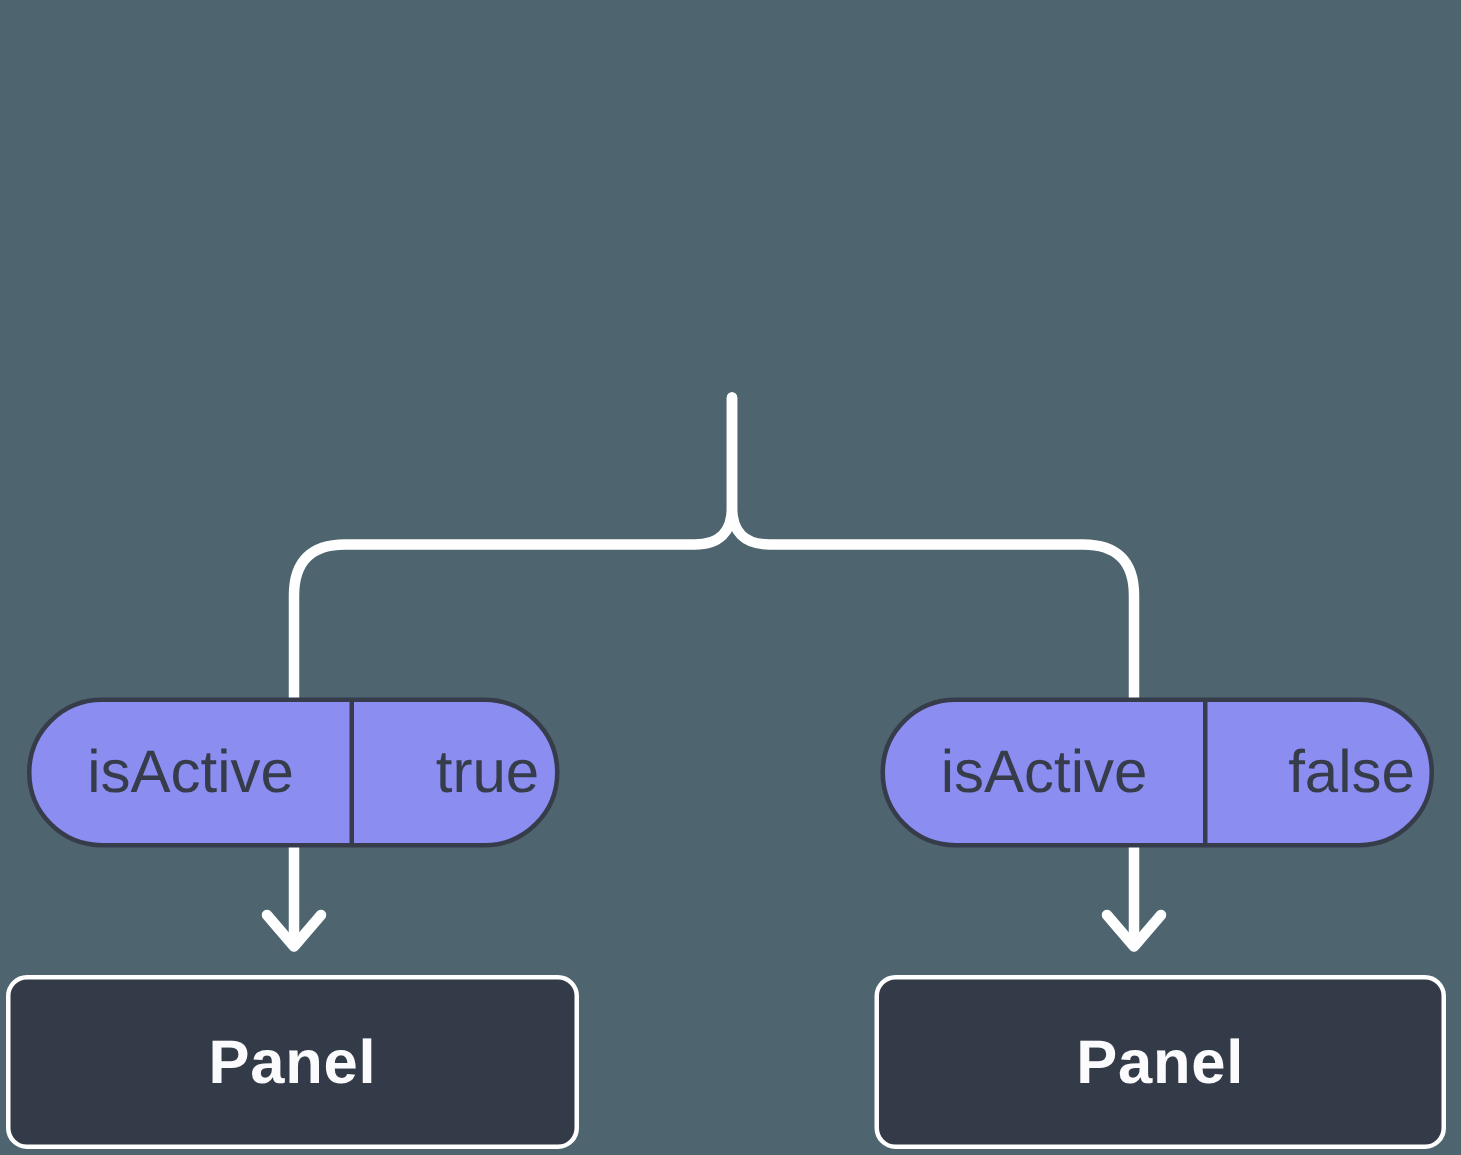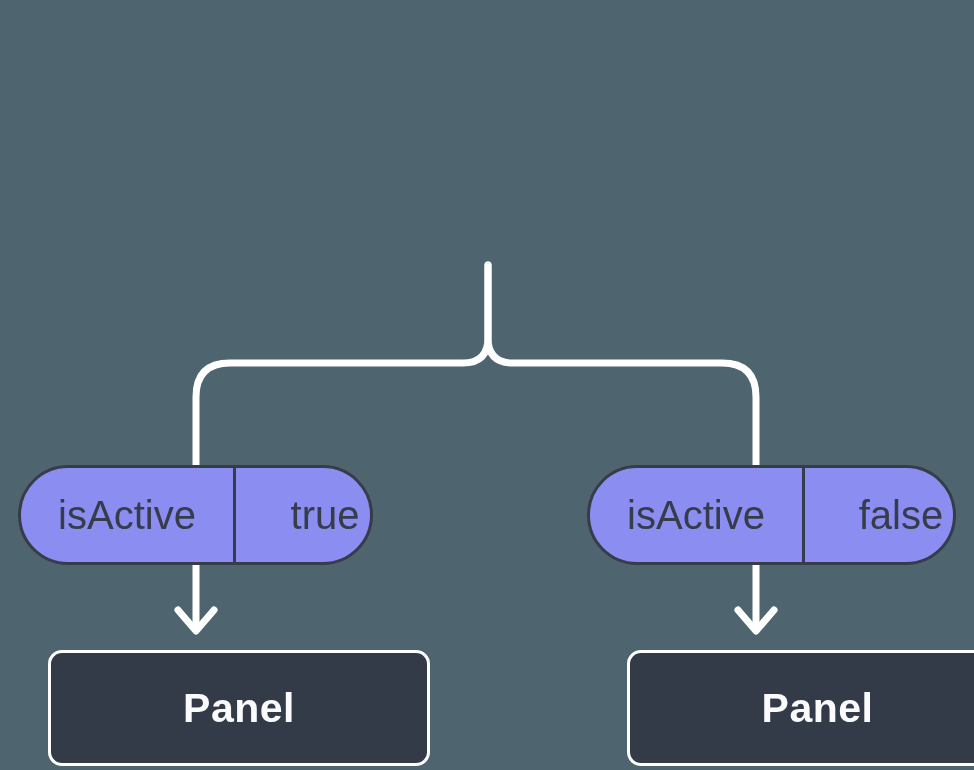--- a/index.html
+++ b/index.html
@@ -76,21 +76,21 @@
   .prop-pill .pill-name{
     width:212px;flex:0 0 auto;
     border-right:3px solid var(--pill-dark,#363c4a);
   }
   .prop-pill .pill-value{flex:1 1 auto;padding-left:44px;}
   .prop-pill-left{left:18px;width:355px;}
   .prop-pill-right{left:587px;width:369px;}
   .panel-node{
     top:650px;width:382px;height:116px;
     border-radius:14px;
-    display:flex;align-items:center;justify-content:center;margin-left:44px;
+    display:flex;align-items:center;justify-content:center;
   }
   .panel-node-left{left:4px;}
   .panel-node-right{left:583px;width:381px;}
 </style>
 </head>
 <body>
 
 <div class="canvas">
 
   <svg class="connector-layer" viewBox="0 0 974 770">

